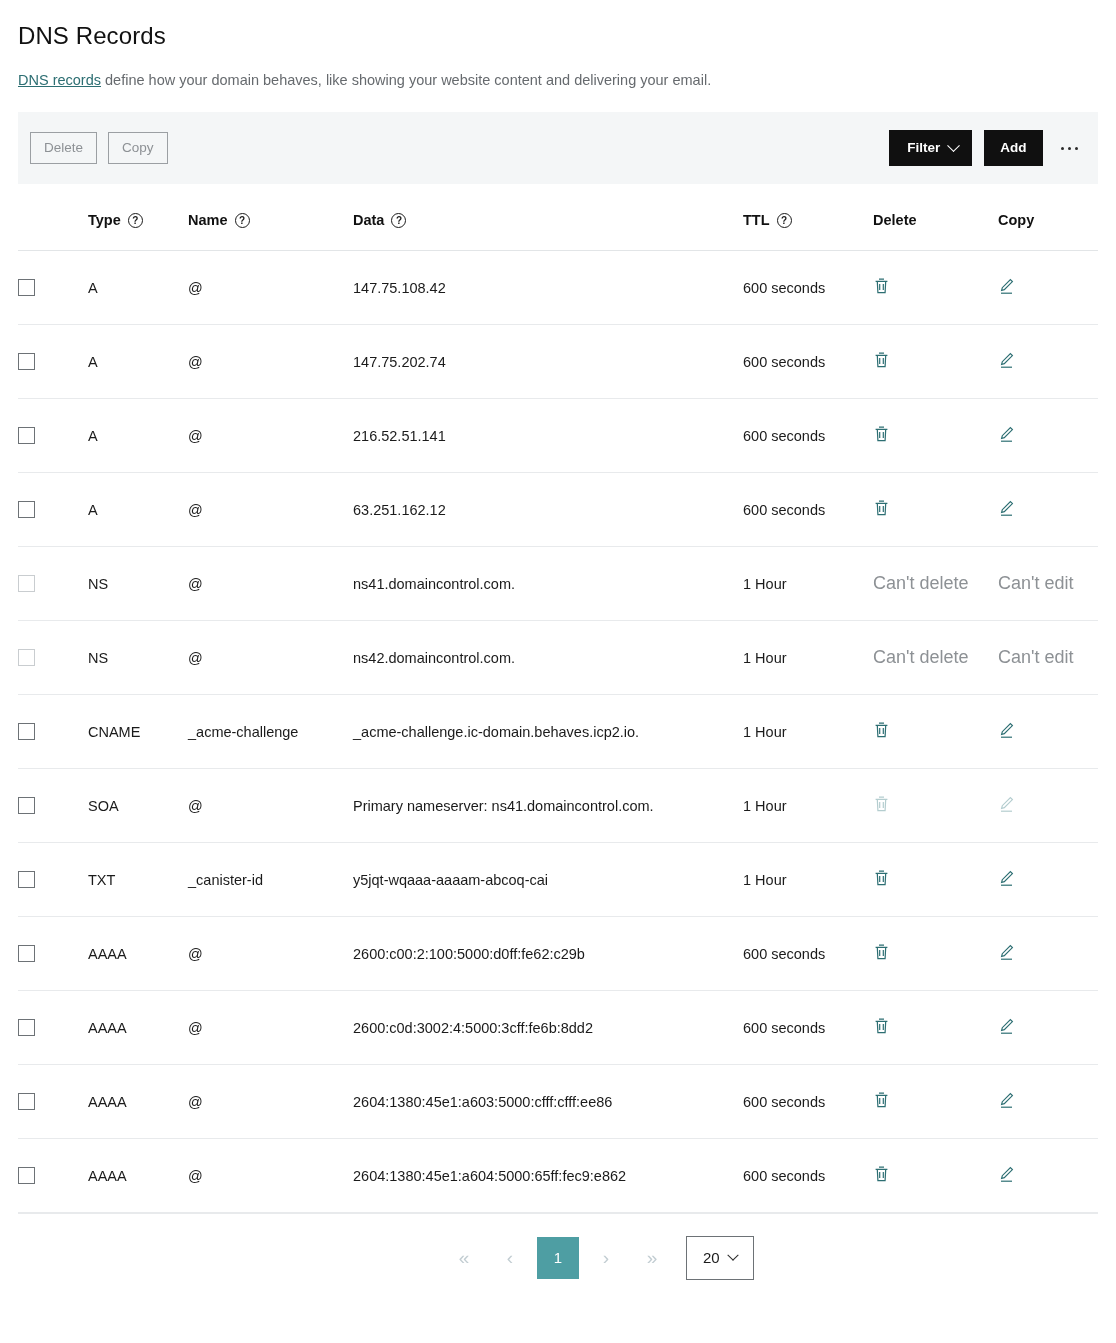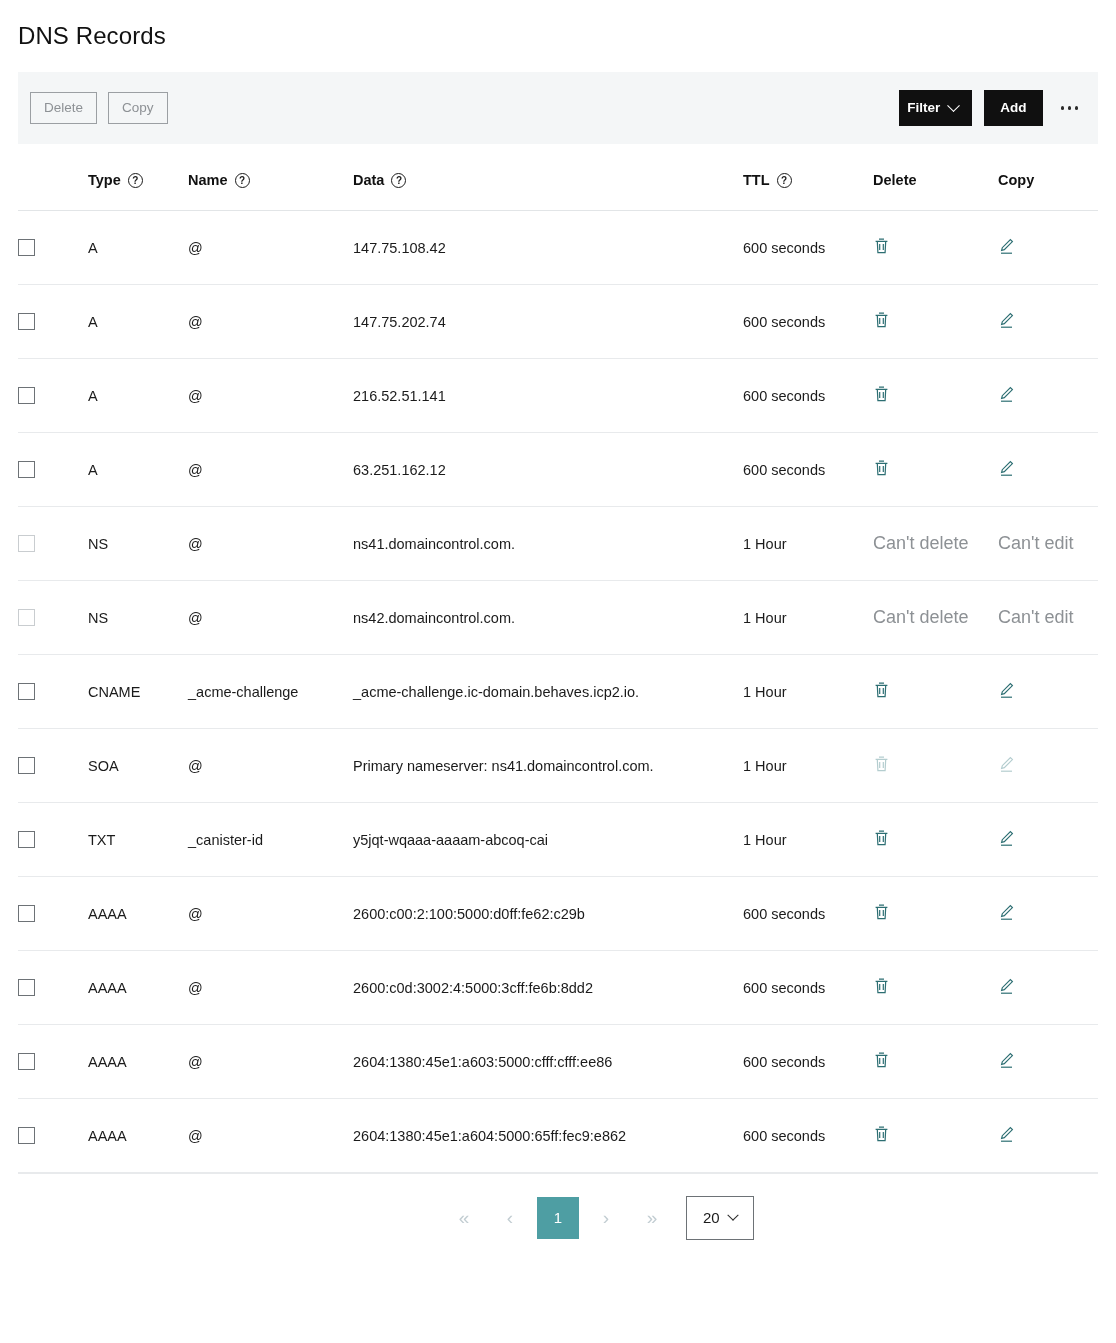--- a/index.html
+++ b/index.html
@@ -64,21 +64,21 @@
     font-size: 13.5px;
     font-family: inherit;
     font-weight: 700;
     padding: 10px 16px;
     cursor: pointer;
     display: flex;
     align-items: center;
     gap: 9px;
     line-height: 1.2;
   }
-  .btn-dark.filter { padding: 10px 14px 10px 8px; }
+  .btn-dark.filter { padding: 10px 14px 10px 18px; }
   .chev {
     display: inline-block;
     width: 9px; height: 9px;
     border-right: 1.6px solid #ffffff;
     border-bottom: 1.6px solid #ffffff;
     transform: rotate(45deg) translate(-2px,-2px);
   }
   .kebab {
     display: flex; gap: 3.5px; align-items: center;
     padding: 10px 6px; cursor: pointer;
@@ -206,20 +206,23 @@
     transform: rotate(45deg) translate(-2px,-2px);
   }
 </style>
 </head>
 <body>
 
 <div class="page">
 
   <h1 class="page-title">DNS Records</h1>
 
+  <div class="page-desc">
+    <a href="#">DNS records</a><span> define how your domain behaves, like showing your website content and delivering your email.</span>
+  </div>
 
   <div class="toolbar">
     <div class="tb-left">
       <button class="btn-ghost">Delete</button>
       <button class="btn-ghost">Copy</button>
     </div>
     <div class="tb-right">
       <button class="btn-dark filter">
         <span>Filter</span>
         <span class="chev"></span>

